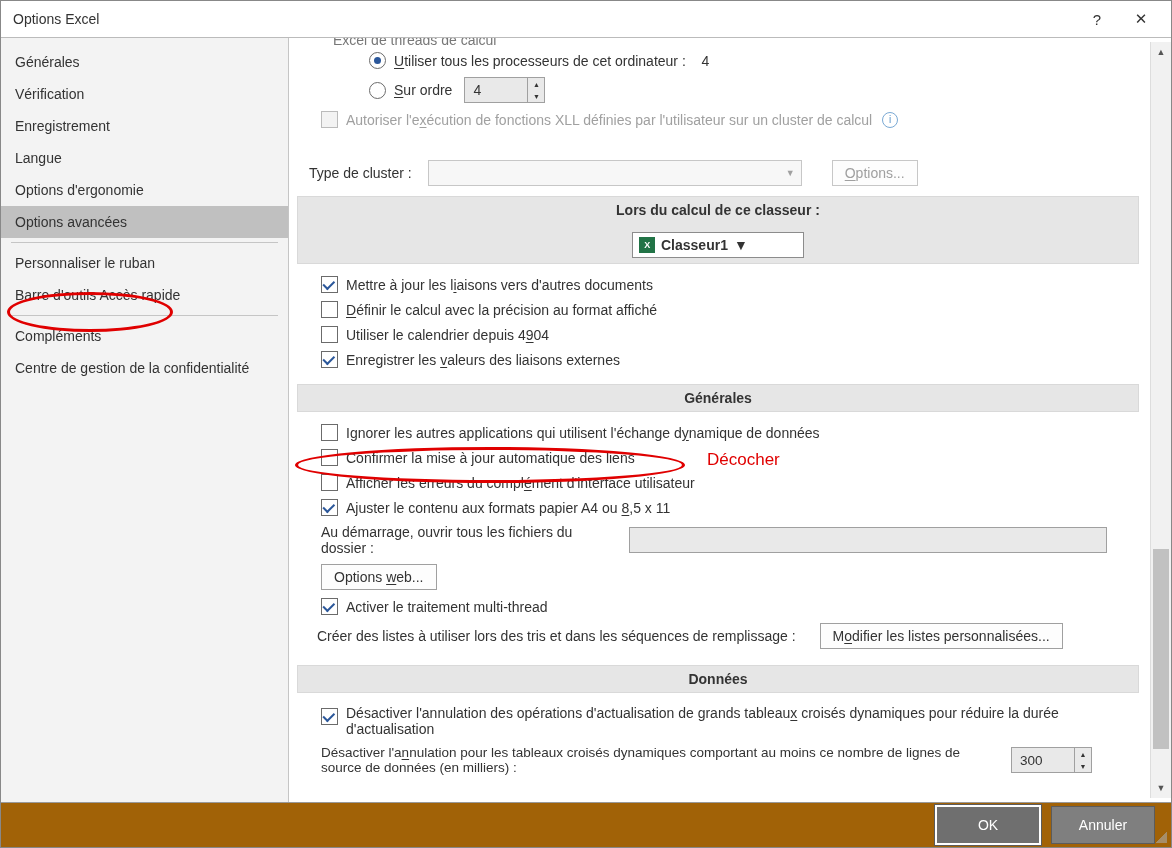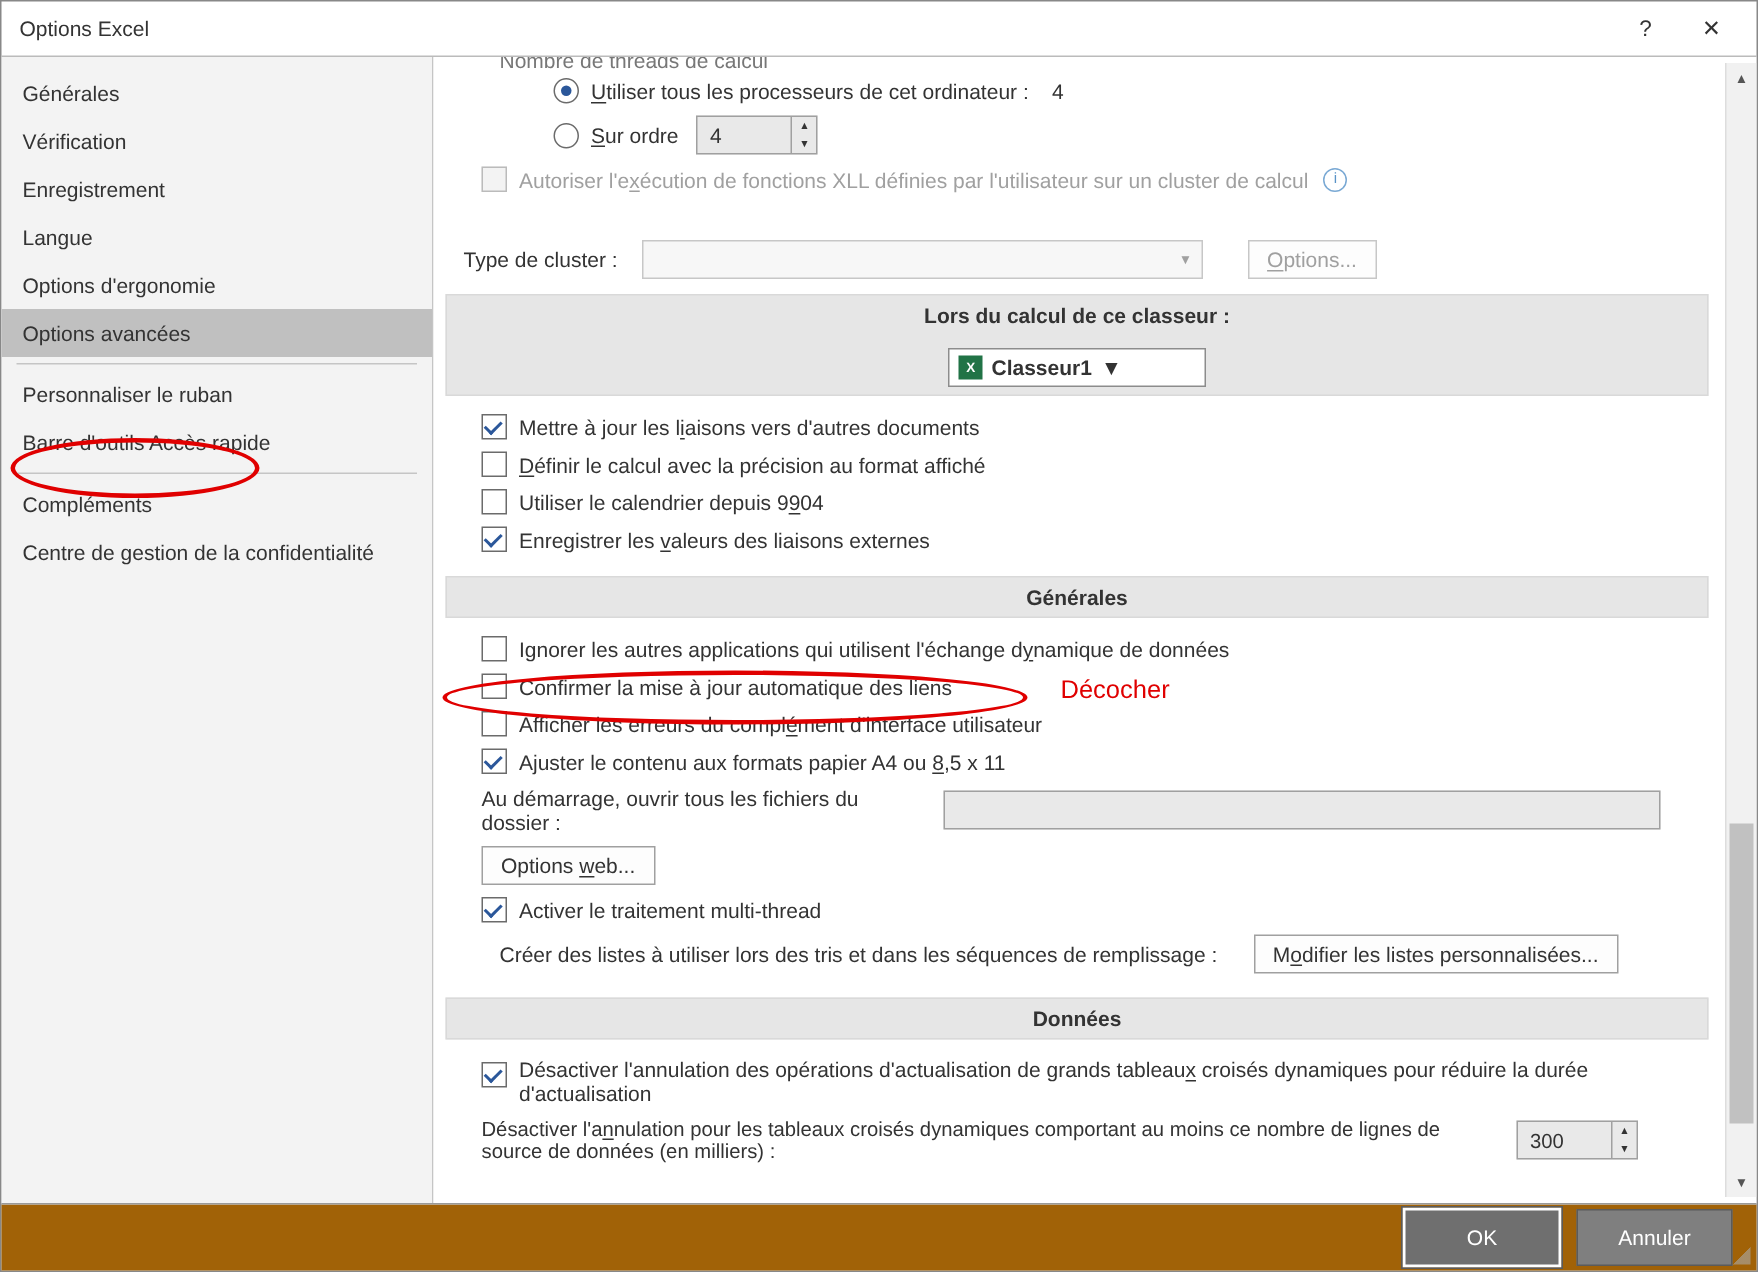--- a/index.html
+++ b/index.html
@@ -337,21 +337,21 @@
       <div class="sidebar-sep"></div>
       <div class="sidebar-item"><span>Compléments</span></div>
       <div class="sidebar-item"><span>Centre de gestion de la confidentialité</span></div>
 
       <div class="annot" style="left:6px; top:254px; width:160px; height:34px;"></div>
     </div>
 
     <div class="main">
       <div class="main-inner">
 
-        <div class="cut-top">Nombre de threads de calcul</div>
+        <div class="cut-top">Excel de threads de calcul</div>
 
         <div class="row indent2">
           <span class="radio">
               <span class="dot"></span>
             </span>
           <span>
             <span class="u">U</span><span>tiliser tous les processeurs de cet ordinateur :</span>
             &nbsp;&nbsp;&nbsp;<span>4</span>
           </span>
         </div>
@@ -402,21 +402,21 @@
         </div>
         <div class="row">
           <span class="checkbox"></span>
           <span>
             <span class="u">D</span><span>éfinir le calcul avec la précision au format affiché</span>
           </span>
         </div>
         <div class="row">
           <span class="checkbox"></span>
           <span>
-            <span>Utiliser le calendrier depuis 9</span><span class="u">9</span><span>04</span>
+            <span>Utiliser le calendrier depuis 4</span><span class="u">9</span><span>04</span>
           </span>
         </div>
         <div class="row">
           <span class="checkbox checked"></span>
           <span>
             <span>Enregistrer les </span><span class="u">v</span><span>aleurs des liaisons externes</span>
           </span>
         </div>
 
         <div class="group-header" style="margin-top:12px;">
@@ -450,21 +450,21 @@
         </div>
         <div class="row">
           <span class="btn">
             <span>Options </span><span class="u">w</span><span>eb...</span>
           </span>
         </div>
         <div class="row">
           <span class="checkbox checked"></span>
           <span>Activer le traitement multi-thread</span>
         </div>
-        <div class="row" style="margin-left:36px;">
+        <div class="row" style="margin-left:20px;">
           <span>Créer des listes à utiliser lors des tris et dans les séquences de remplissage :</span>
           <span style="width:8px;"></span>
           <span class="btn">
             <span>M</span><span class="u">o</span><span>difier les listes personnalisées...</span>
           </span>
         </div>
 
         <div class="group-header" style="margin-top:12px;">
           <span>Données</span>
         </div>

